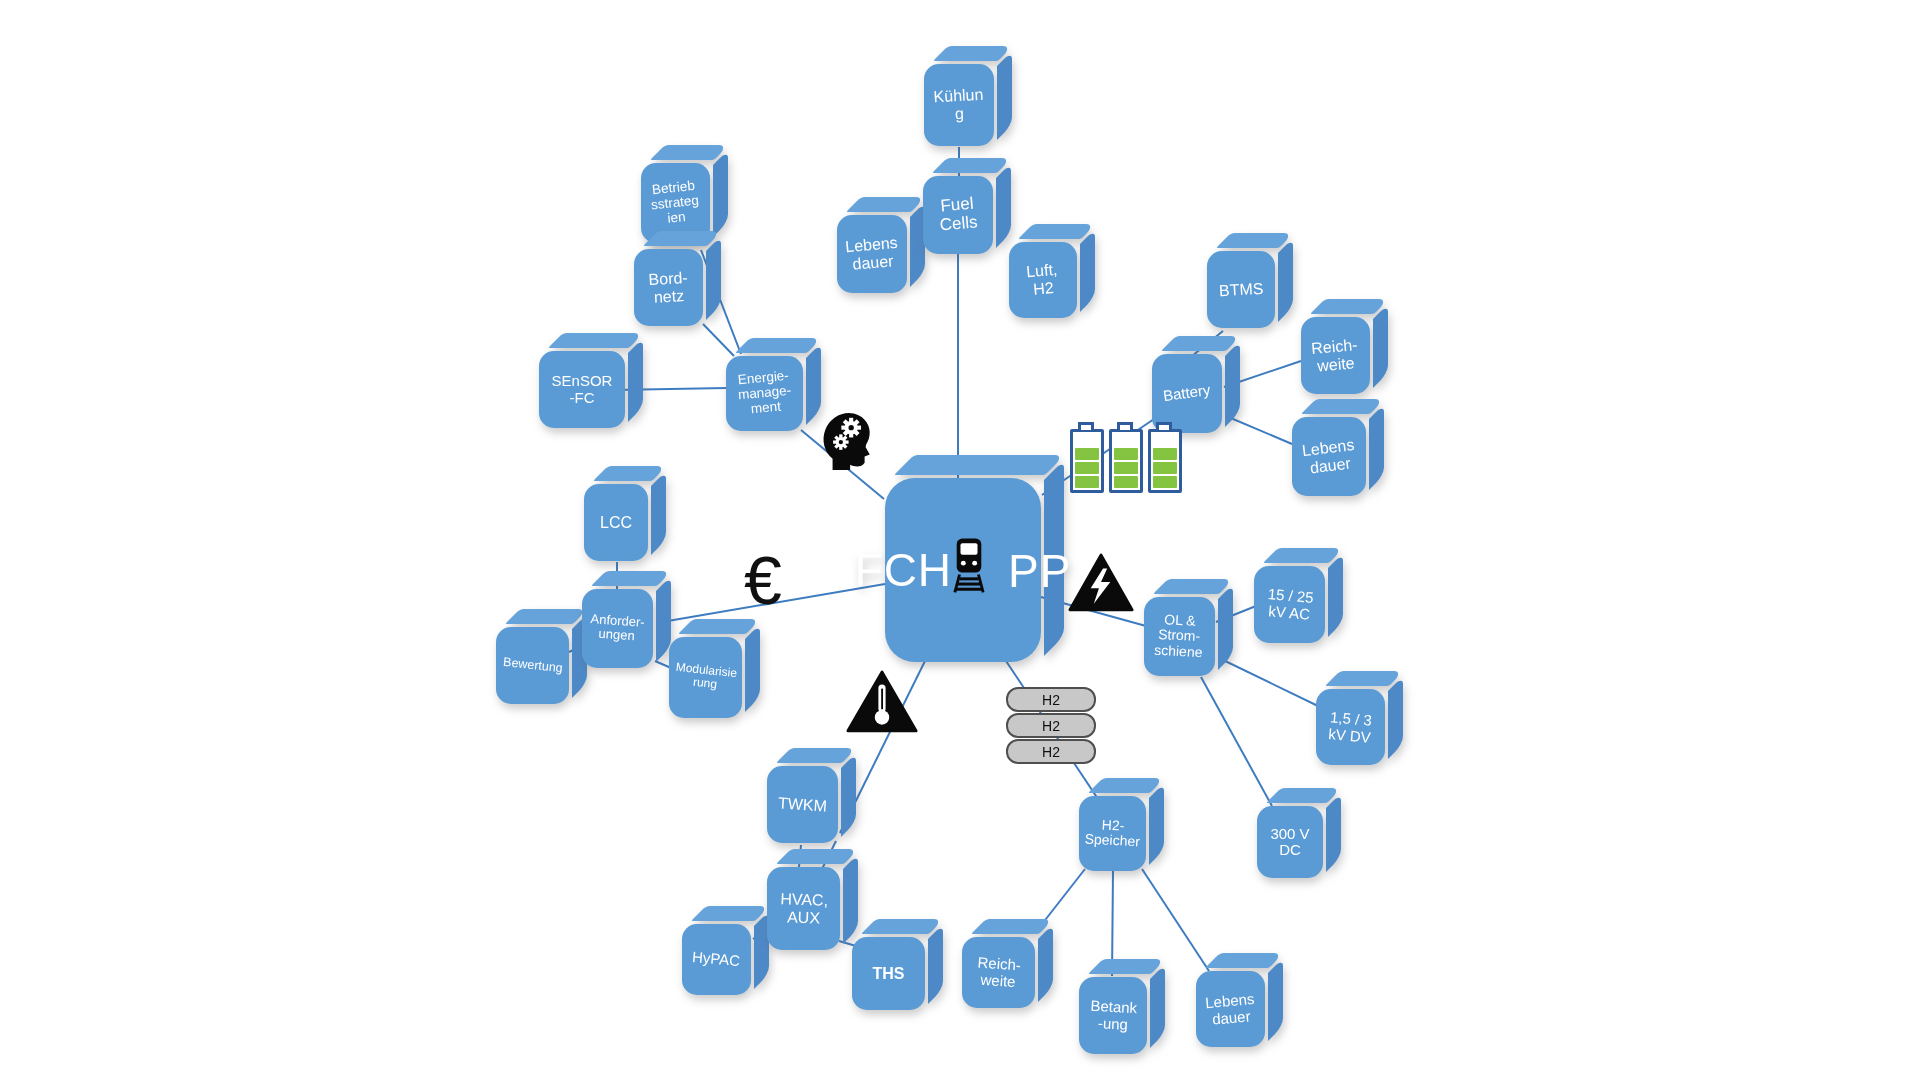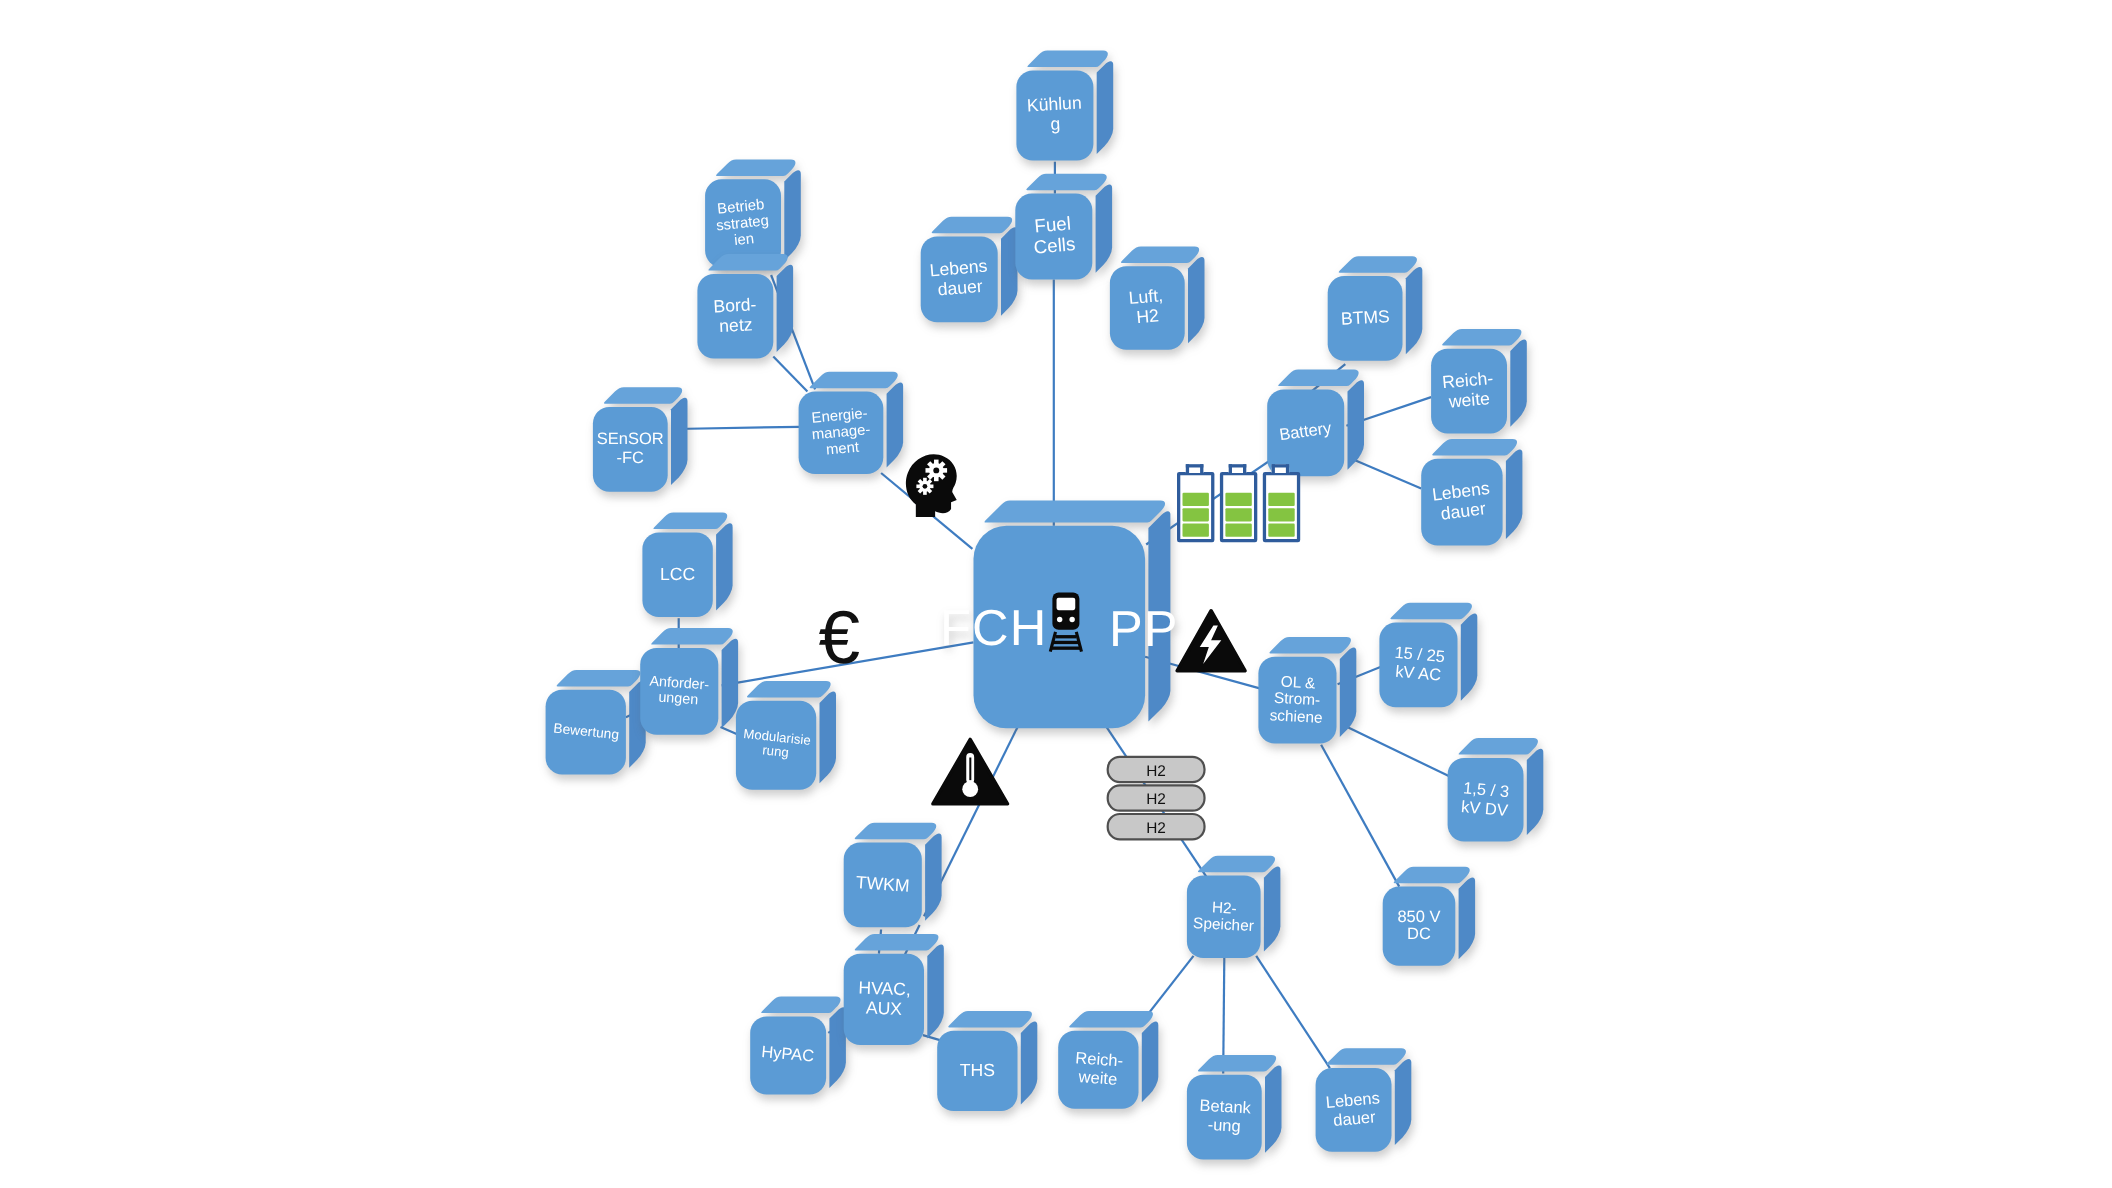--- a/index.html
+++ b/index.html
@@ -129,21 +129,21 @@
         </div>
       </div>
       <div class="cube" style="left: 634px; top: 249px; width: 69px; height: 77px; --fs: 16px; --tilt: -3deg;">
         <i class="c-top"></i>
         <i class="c-side"></i>
         <div class="face">
           <span class="label">Bord-
 netz</span>
         </div>
       </div>
-      <div class="cube" style="left: 539px; top: 351px; width: 68px; height: 77px; margin-top: 19px; --fs: 15px; --tilt: 0deg;">
+      <div class="cube" style="left: 539px; top: 351px; width: 86px; height: 77px; --fs: 15px; --tilt: 0deg;">
         <i class="c-top"></i>
         <i class="c-side"></i>
         <div class="face">
           <span class="label">SEnSOR
 -FC</span>
         </div>
       </div>
       <div class="cube" style="left: 726px; top: 356px; width: 77px; height: 75px; --fs: 13.5px; --tilt: -5deg;">
         <i class="c-top"></i>
         <i class="c-side"></i>
@@ -235,21 +235,21 @@
         <i class="c-side"></i>
         <div class="face">
           <span class="label">1,5 / 3
 kV DV</span>
         </div>
       </div>
       <div class="cube" style="left: 1257px; top: 806px; width: 66px; height: 72px; --fs: 15px; --tilt: 0deg;">
         <i class="c-top"></i>
         <i class="c-side"></i>
         <div class="face">
-          <span class="label">850 V
+          <span class="label">300 V
 DC</span>
         </div>
       </div>
       <div class="cube" style="left: 1079px; top: 796px; width: 67px; height: 75px; --fs: 14px; --tilt: 3deg;">
         <i class="c-top"></i>
         <i class="c-side"></i>
         <div class="face">
           <span class="label">H2-
 Speicher</span>
         </div>
@@ -293,21 +293,21 @@
         </div>
       </div>
       <div class="cube" style="left: 767px; top: 867px; width: 73px; height: 83px; --fs: 16px; --tilt: 2deg;">
         <i class="c-top"></i>
         <i class="c-side"></i>
         <div class="face">
           <span class="label">HVAC,
 AUX</span>
         </div>
       </div>
-      <div class="cube" style="left: 852px; top: 937px; width: 73px; height: 73px; --fs: 16px; --tilt: 0deg;">
+      <div class="cube" style="left: 852px; top: 937px; width: 73px; height: 73px; font-weight: bold; --fs: 16px; --tilt: 0deg;">
         <i class="c-top"></i>
         <i class="c-side"></i>
         <div class="face">
           <span class="label">THS</span>
         </div>
       </div>
     </div>
 
   <div class="cube center" style="left: 885px; top: 478px; width: 156px; height: 184px;">
     <i class="c-top"></i>

